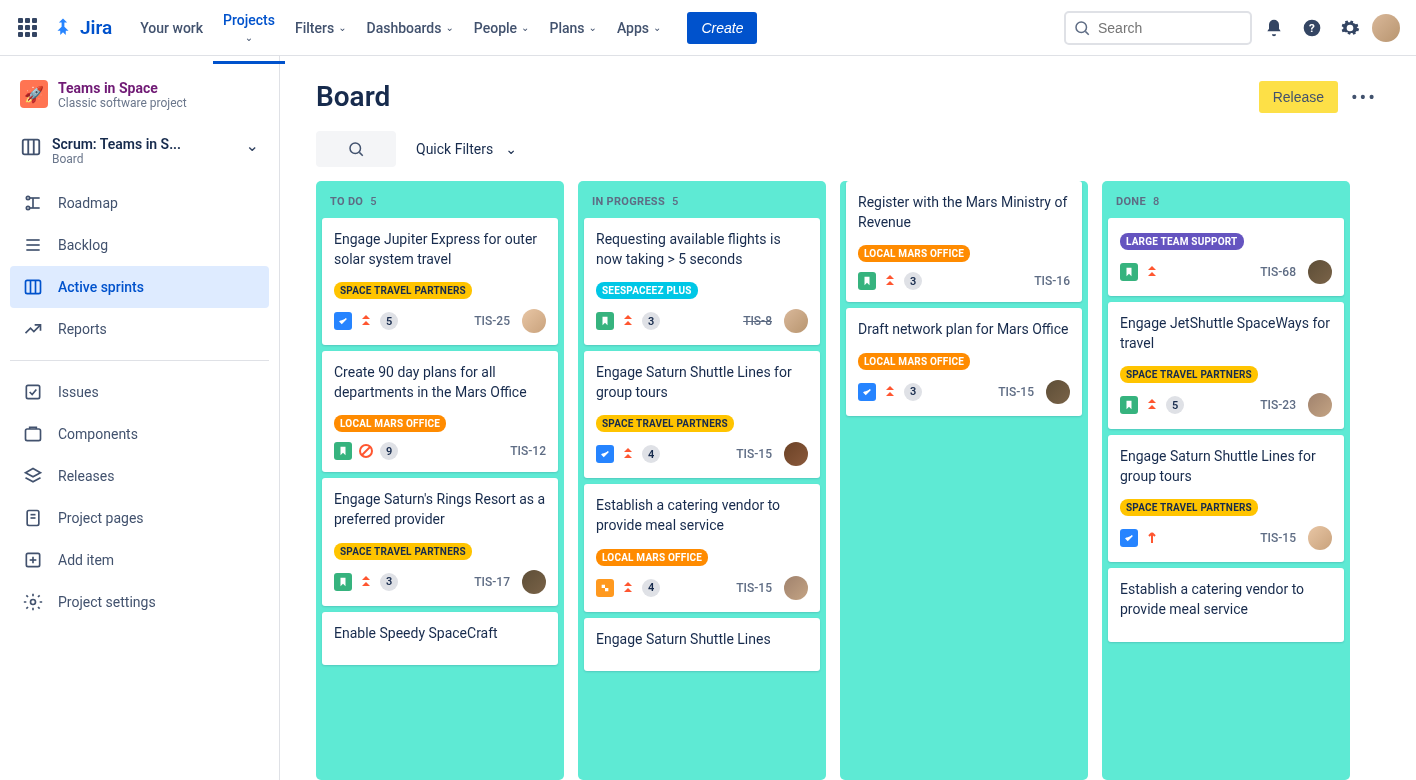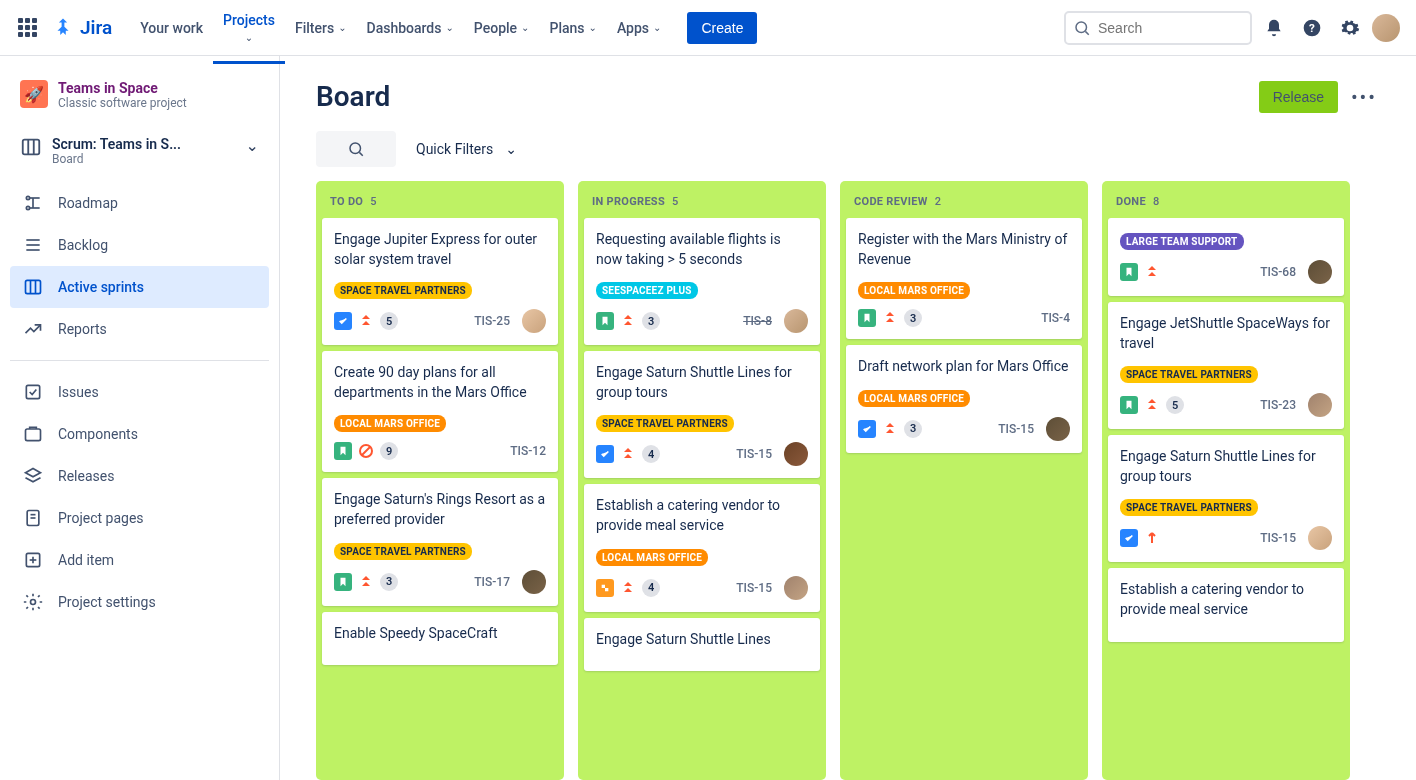--- a/index.html
+++ b/index.html
@@ -8,21 +8,21 @@
 
 .topnav { height: 56px; border-bottom: 1px solid #dfe1e6; display: flex; align-items: center; padding: 0 16px; gap: 6px; }
 .app-switcher { width: 24px; height: 24px; display: grid; grid-template-columns: repeat(3,5px); grid-template-rows: repeat(3,5px); gap: 2px; cursor: pointer; padding:2px;}
 .app-switcher span { background: #344563; border-radius: 1px; }
 .jira-logo { display: flex; align-items: center; gap: 6px; color: #0052cc; font-weight: 600; font-size: 19px; margin-left: 6px; margin-right: 12px; cursor: pointer; }
 .jira-logo svg { width: 22px; height: 22px; }
 .nav-item { padding: 6px 10px; color: #42526e; font-size: 14px; font-weight: 500; cursor: pointer; display: flex; align-items: center; gap: 4px; border-radius: 3px; position: relative; }
 .nav-item.active { color: #0052cc; flex-direction: column; }
 .nav-item.active::after { content:""; position:absolute; bottom:-15px; left:0; right:0; height:3px; background:#0052cc; }
 .chev { font-size: 10px; color: #42526e; }
-.create-btn { background: #0052cc; color: #fff; border: none; padding: 8px 14px; border-radius: 3px; font-size: 14px; font-weight: 500; margin-left: 10px; cursor: pointer; }
+.create-btn { background: #0052cc; color: #fff; border: none; padding: 8px 14px; border-radius: 3px; font-size: 14px; font-weight: 500; margin-left: 10px; cursor: pointer; font-style: italic; }
 .spacer { flex: 1; }
 .search-box { position: relative; }
 .search-box input { width: 188px; height: 34px; border: 2px solid #dfe1e6; border-radius: 5px; padding: 0 10px 0 32px; font-size: 14px; color: #7a869a; }
 .search-box .sicon { position: absolute; left: 9px; top: 8px; color: #5e6c84; }
 .top-icon { width: 32px; height: 32px; display: flex; align-items: center; justify-content: center; color: #344563; cursor: pointer; border-radius: 50%; }
 .avatar-top { width: 28px; height: 28px; border-radius: 50%; background: linear-gradient(135deg,#d9b89a,#b8956f); cursor: pointer; }
 
 
 .main { display: flex; height: calc(780px - 56px); }
 .sidebar { width: 280px; border-right: 1px solid #dfe1e6; padding: 20px 10px; overflow-y: auto; }
@@ -38,29 +38,29 @@
 .side-list { list-style: none; margin-top: 4px; }
 .side-item { display: flex; align-items: center; gap: 14px; padding: 10px 12px; border-radius: 4px; font-size: 14px; color: #42526e; cursor: pointer; }
 .side-item.active { background: #deebff; color: #0052cc; font-weight: 500; }
 .side-item .sicon { width: 22px; height: 22px; color: inherit; display:flex; align-items:center; justify-content:center; }
 .side-divider { border: none; border-top: 1px solid #dfe1e6; margin: 10px 0; }
 
 
 .content { flex: 1; padding: 24px 36px 0; overflow: hidden; display:flex; flex-direction:column; }
 .page-head { display: flex; align-items: center; margin-bottom: 18px; }
 .page-title { font-size: 28px; font-weight: 600; }
-.release-btn { margin-left:auto; background:#84cc16; border:none; color:#42526e; font-weight:500; padding:8px 14px; border-radius:3px; cursor:pointer; font-size:14px;}
+.release-btn { margin-left:auto; background:#fde047; border:none; color:#42526e; font-weight:500; padding:8px 14px; border-radius:3px; cursor:pointer; font-size:14px;}
 .more-dots { margin-left:10px; width:32px; height:32px; display:flex; align-items:center; justify-content:center; cursor:pointer; color:#42526e; font-size:20px; letter-spacing:2px;}
 .filter-row { display:flex; align-items:center; gap:20px; margin-bottom:14px; }
 .search-small { width:80px; height:36px; background:#f4f5f7; border-radius:4px; display:flex; align-items:center; justify-content:center; color:#42526e; cursor:text; }
 .quick-filters { display:flex; align-items:center; gap:12px; color:#172b4d; cursor:pointer; font-size:14px; }
 
 
 .board { flex:1; display:flex; gap:14px; overflow-x:auto; overflow-y:hidden; }
-.col { width: 248px; flex-shrink:0; background:#bef264; border-radius:5px; display:flex; flex-direction:column; }
+.col { width: 248px; flex-shrink:0; background:#5eead4; border-radius:5px; display:flex; flex-direction:column; }
 .col-head { padding:14px 14px 10px; font-size:11px; font-weight:700; color:#5e6c84; letter-spacing:0.3px; }
 .col-head .count { color:#5e6c84; font-weight:500; margin-left:4px; }
 .col-body { padding: 0 6px 6px; overflow-y:auto; display:flex; flex-direction:column; gap:6px; }
 .card { background:#fff; border-radius:3px; box-shadow:0 1px 2px rgba(9,30,66,0.15); padding:12px; cursor:pointer; }
 .card-title { font-size:14px; line-height:1.4; margin-bottom:10px; color:#172b4d; }
 .epic-tag { display:inline-block; font-size:10px; font-weight:700; padding:3px 6px; border-radius:8px; letter-spacing:0.2px; margin-bottom:10px; }
 .card-foot { display:flex; align-items:center; gap:6px; }
 .type-icon { width:18px; height:18px; border-radius:3px; display:flex; align-items:center; justify-content:center; color:#fff; flex-shrink:0; }
 .prio-icon { width:16px; height:16px; display:flex; align-items:center; justify-content:center; flex-shrink:0; }
 .story-pts { background:#dfe1e6; color:#172b4d; font-size:11px; font-weight:600; min-width:18px; height:18px; border-radius:10px; display:flex; align-items:center; justify-content:center; padding:0 6px; }
@@ -396,35 +396,34 @@
                 <span class="story-pts">4</span>
                 <span class="card-key">TIS-15</span>
                 <span class="assignee c5"></span>
               </div></div>
             <div class="card">
               <div class="card-title">Engage Saturn Shuttle Lines</div>
             </div>
           </div>
         </div>
         <div class="col">
-          <div class="col-head"><span>CODE REVIEW</span> <span class="count">2</span></div>
           <div class="col-body">
             <div class="card"><div class="card-title">Register with the Mars Ministry of Revenue</div><span class="epic-tag" style="background:#ff8b00;color:#fff">LOCAL MARS OFFICE</span><div class="card-foot">
                 <span class="type-icon" style="background:#36b37e">
                   <svg width="10" height="10" viewBox="0 0 12 12">
                     <path fill="#fff" d="M3 1h6v10L6 8l-3 3z"></path>
                   </svg>
                 </span>
                 <span class="prio-icon">
                   <svg width="16" height="16" viewBox="0 0 16 16">
                     <path fill="#ff5630" d="M8 2l4 4H4zM8 8l4 4H4z"></path>
                   </svg>
                 </span>
                 <span class="story-pts">3</span>
-                <span class="card-key">TIS-4</span>
+                <span class="card-key">TIS-16</span>
               </div></div>
             <div class="card"><div class="card-title">Draft network plan for Mars Office</div><span class="epic-tag" style="background:#ff8b00;color:#fff">LOCAL MARS OFFICE</span><div class="card-foot">
                 <span class="type-icon" style="background:#2684ff">
                   <svg width="10" height="10" viewBox="0 0 12 12">
                     <path fill="#fff" d="M2 6l2.5 2.5L10 3" stroke="#fff" stroke-width="2"></path>
                   </svg>
                 </span>
                 <span class="prio-icon">
                   <svg width="16" height="16" viewBox="0 0 16 16">
                     <path fill="#ff5630" d="M8 2l4 4H4zM8 8l4 4H4z"></path>

